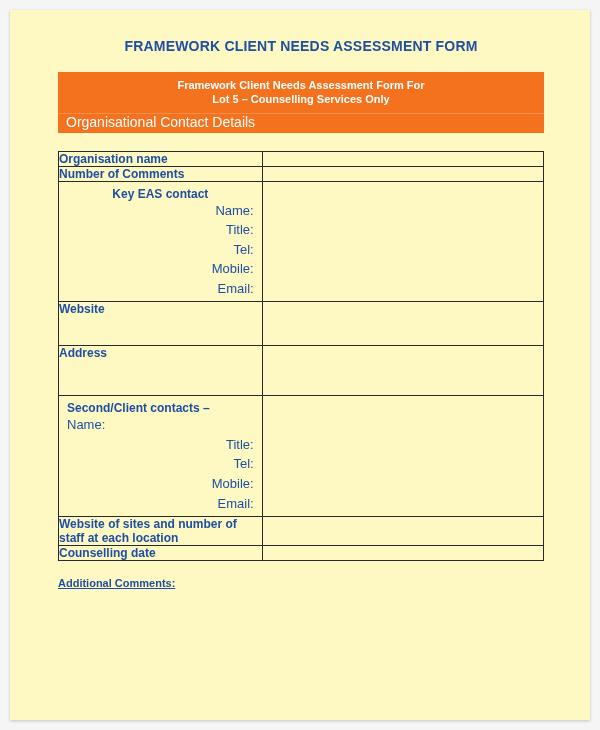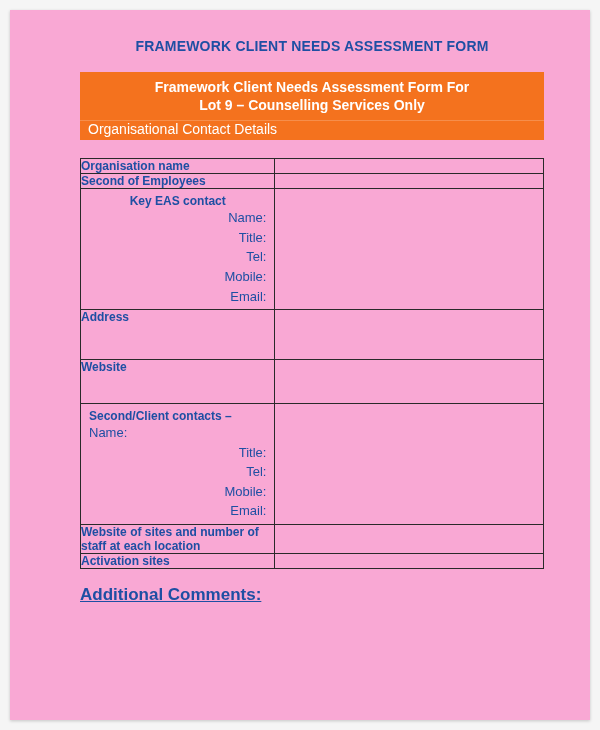--- a/index.html
+++ b/index.html
@@ -5,40 +5,40 @@
   * { box-sizing: border-box; }
   body {
     margin: 0;
     font-family: Arial, sans-serif;
     background: #f5f5f5;
     width: 600px;
     height: 730px;
     padding: 10px;
   }
   .page {
-    background: #f9a8d4;
+    background: #fef9c3;
     box-shadow: 0 1px 3px rgba(0,0,0,0.2);
     width: 100%;
     height: 100%;
-    padding: 28px 46px 20px 70px;
+    padding: 28px 46px 20px 48px;
   }
   .doc-heading {
     text-align: center;
     color: #1e4fa3;
     font-weight: bold;
     font-size: 14px;
     letter-spacing: 0.2px;
     margin-bottom: 18px;
   }
   .orange-title {
     background: #f4721e;
     color: #ffffff;
     text-align: center;
     font-weight: bold;
-    font-size: 14px;
+    font-size: 11px;
     line-height: 1.3;
     padding: 6px 8px 6px 8px;
   }
   .orange-sub {
     background: #f4721e;
     color: #ffffff;
     font-size: 14px;
     padding: 0px 8px 3px 8px;
     border-top: 1px solid rgba(255,255,255,0.2);
   }
@@ -73,83 +73,83 @@
   }
   .subfield-left {
     text-align: left;
   }
   .tall-1 { height: 50px; }
   .tall-2 { height: 44px; }
   .bottom-link {
     margin-top: 16px;
     color: #1e4fa3;
     font-weight: bold;
-    font-size: 17px;
+    font-size: 11px;
     text-decoration: underline;
   }
 </style>
 </head>
 <body>
 
 <div class="page">
 
   <div class="doc-heading">FRAMEWORK CLIENT NEEDS ASSESSMENT FORM</div>
 
   <div class="orange-title">
     <span>Framework Client Needs Assessment Form For</span><br>
-    <span>Lot 9 – Counselling Services Only</span>
+    <span>Lot 5 – Counselling Services Only</span>
   </div>
   <div class="orange-sub">Organisational Contact Details</div>
 
   <table class="form">
     <tbody>
         <tr>
       <td class="label">Organisation name</td>
       <td class="value"></td>
     </tr>
     <tr>
-      <td class="label">Second of Employees</td>
+      <td class="label">Number of Comments</td>
       <td class="value"></td>
     </tr>
     <tr>
       <td class="label" style="padding:5px 0 3px 0;">
         <div style="font-weight:bold;padding:0 8px;text-align:center;">Key EAS contact</div>
         <div class="subfield">Name:</div>
         <div class="subfield">Title:</div>
         <div class="subfield">Tel:</div>
         <div class="subfield">Mobile:</div>
         <div class="subfield">Email:</div>
       </td>
       <td class="value"></td>
     </tr>
     <tr>
-      <td class="label tall-1">Address</td>
+      <td class="label tall-2">Website</td>
       <td class="value"></td>
     </tr>
     <tr>
-      <td class="label tall-2">Website</td>
+      <td class="label tall-1">Address</td>
       <td class="value"></td>
     </tr>
     <tr>
       <td class="label" style="padding:5px 0 3px 0;">
         <div style="font-weight:bold;padding:0 8px;">Second/Client contacts –</div>
         <div class="subfield subfield-left" style="padding-left:8px;font-weight:normal;">Name:</div>
         <div class="subfield">Title:</div>
         <div class="subfield">Tel:</div>
         <div class="subfield">Mobile:</div>
         <div class="subfield">Email:</div>
       </td>
       <td class="value"></td>
     </tr>
     <tr>
       <td class="label">Website of sites and number of staff at each location</td>
       <td class="value"></td>
     </tr>
     <tr>
-      <td class="label">Activation sites</td>
+      <td class="label">Counselling date</td>
       <td class="value"></td>
     </tr>
   </tbody>
     </table>
 
   <div class="bottom-link">Additional Comments:</div>
 
 </div>
 
 </body></html>

